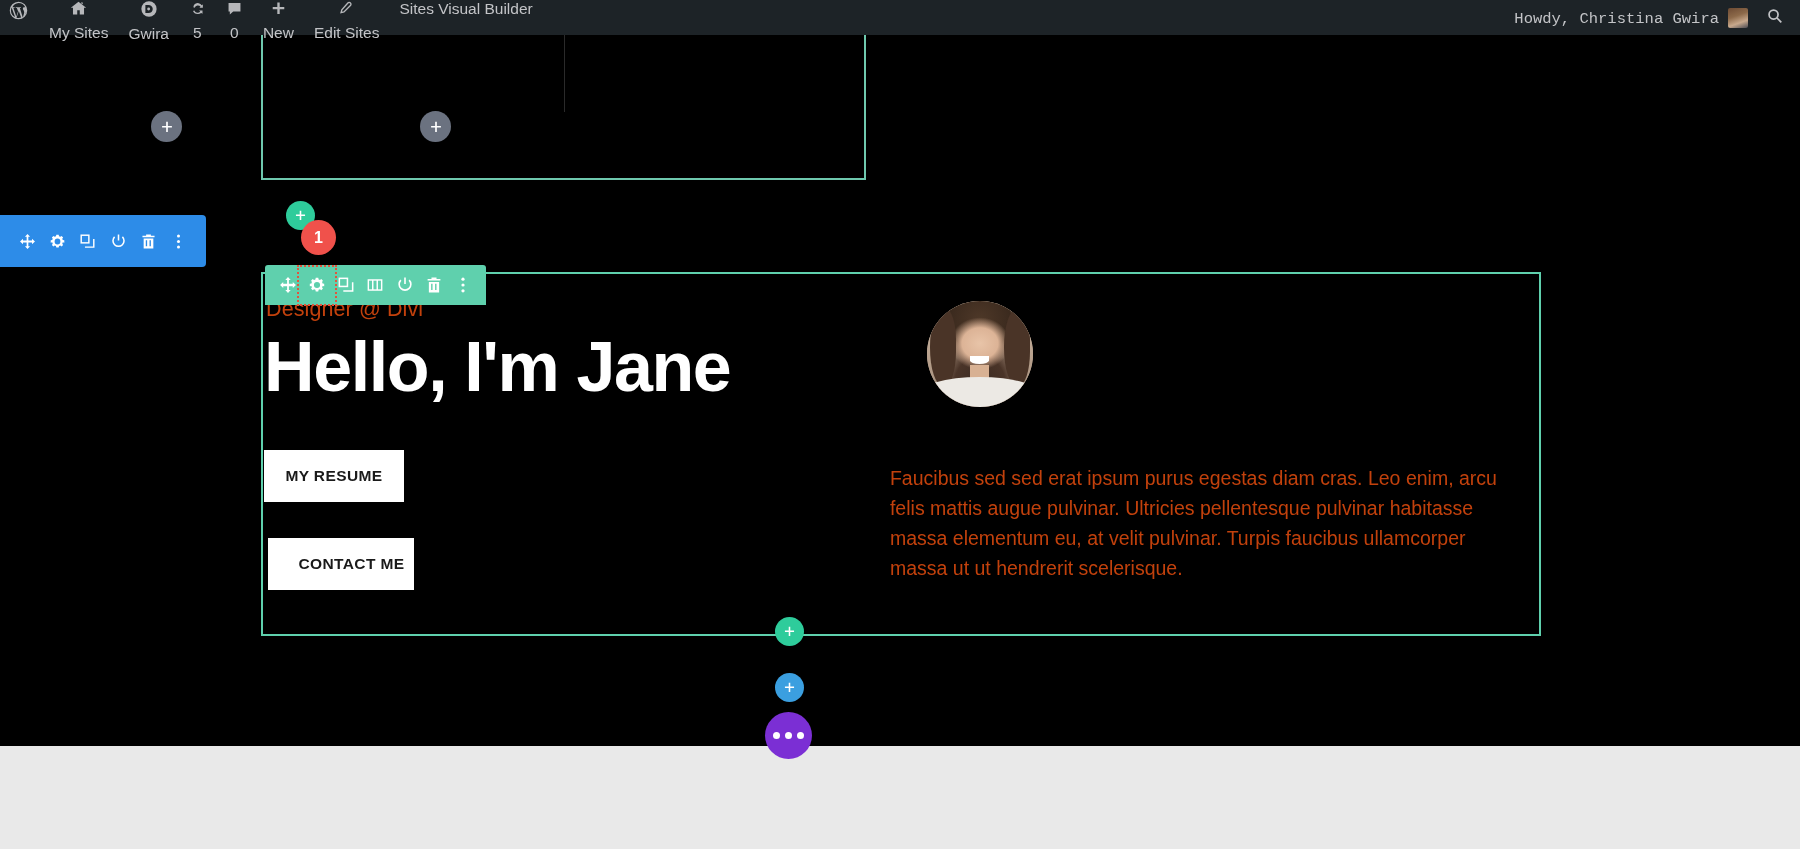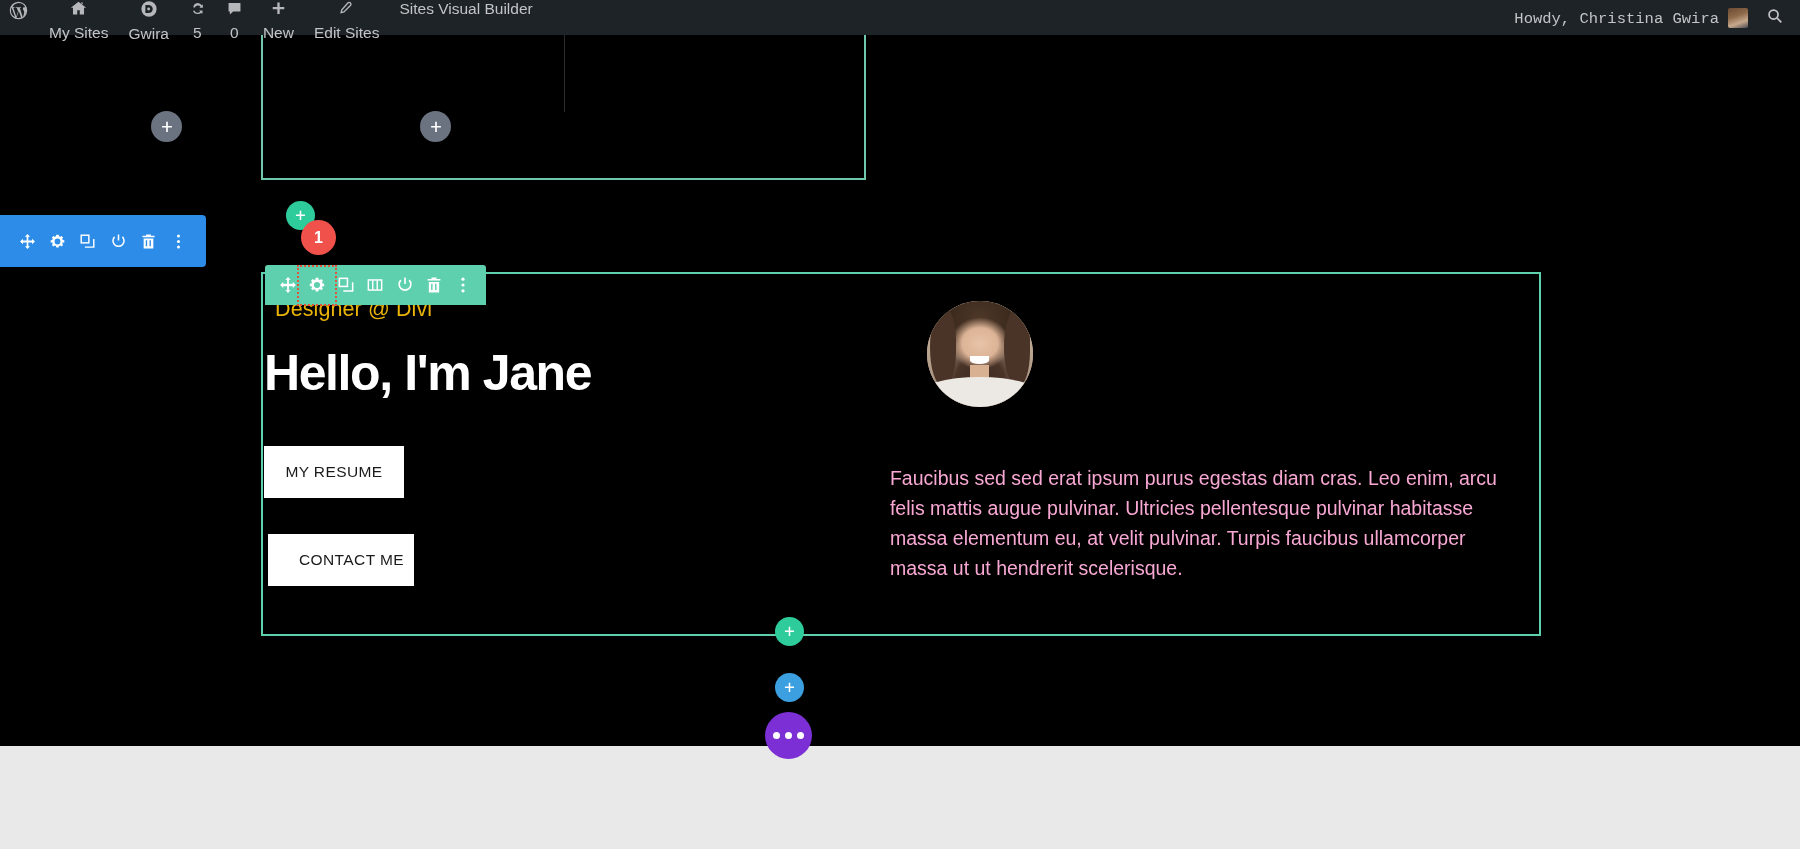--- a/index.html
+++ b/index.html
@@ -126,34 +126,34 @@
     background: #000;
   }
   .hero-inner {
     position: relative; width: 100%; height: 100%;
     display: flex;
   }
   .hero-left { width: 46%; position: relative; padding: 23px 0 0 0; }
   .hero-right { width: 54%; position: relative; padding: 0 26px 0 40px; }
 
   .eyebrow {
-    color: #eab308; font-size: 21.5px; font-weight: 400;
-    letter-spacing: .1px; padding-left: 12px;
+    color: #c2410c; font-size: 21.5px; font-weight: 400;
+    letter-spacing: .1px; padding-left: 3px;
   }
   .hero-title {
     color: #fff;
-    font-size: 50px; line-height: 1.02;
+    font-size: 70px; line-height: 1.02;
     font-weight: bold; letter-spacing: -1.4px;
-    margin-top: 26px; padding-left: 1px;
+    margin-top: 10px; padding-left: 1px;
   }
   .btn-block { margin-top: 47px; }
   .hero-btn {
     display: inline-flex; align-items: center; justify-content: center;
     background: #fff; color: #1a1a1a;
-    font-weight: normal; font-size: 15.5px;
+    font-weight: bold; font-size: 15.5px;
     letter-spacing: .4px;
     height: 52px; cursor: pointer;
     border: none;
     font-family: "Liberation Sans", sans-serif;
   }
   .btn-resume { width: 140px; margin-left: 1px; }
   .btn-contact { width: 146px; margin-top: 36px; margin-left: 5px; padding-left: 21px; }
 
   .avatar-circle {
     width: 106px; height: 106px; border-radius: 50%;
@@ -186,21 +186,21 @@
   }
   .avatar-circle .hair-l { left: 3%; }
   .avatar-circle .hair-r { right: 3%; }
   .avatar-circle .smile {
     position: absolute; left: 41%; top: 52%;
     width: 18%; height: 7%;
     background: #fff; border-radius: 0 0 50% 50%;
   }
 
   .hero-para {
-    color: #f9a8d4;
+    color: #c2410c;
     font-size: 19.5px;
     line-height: 1.54;
     margin-top: 56px;
     padding-right: 4px;
   }
 
   .row-add-green { left: 775px; top: 582px; }
   .section-add-blue { left: 775px; top: 638px; }
 
   .fab-more {

